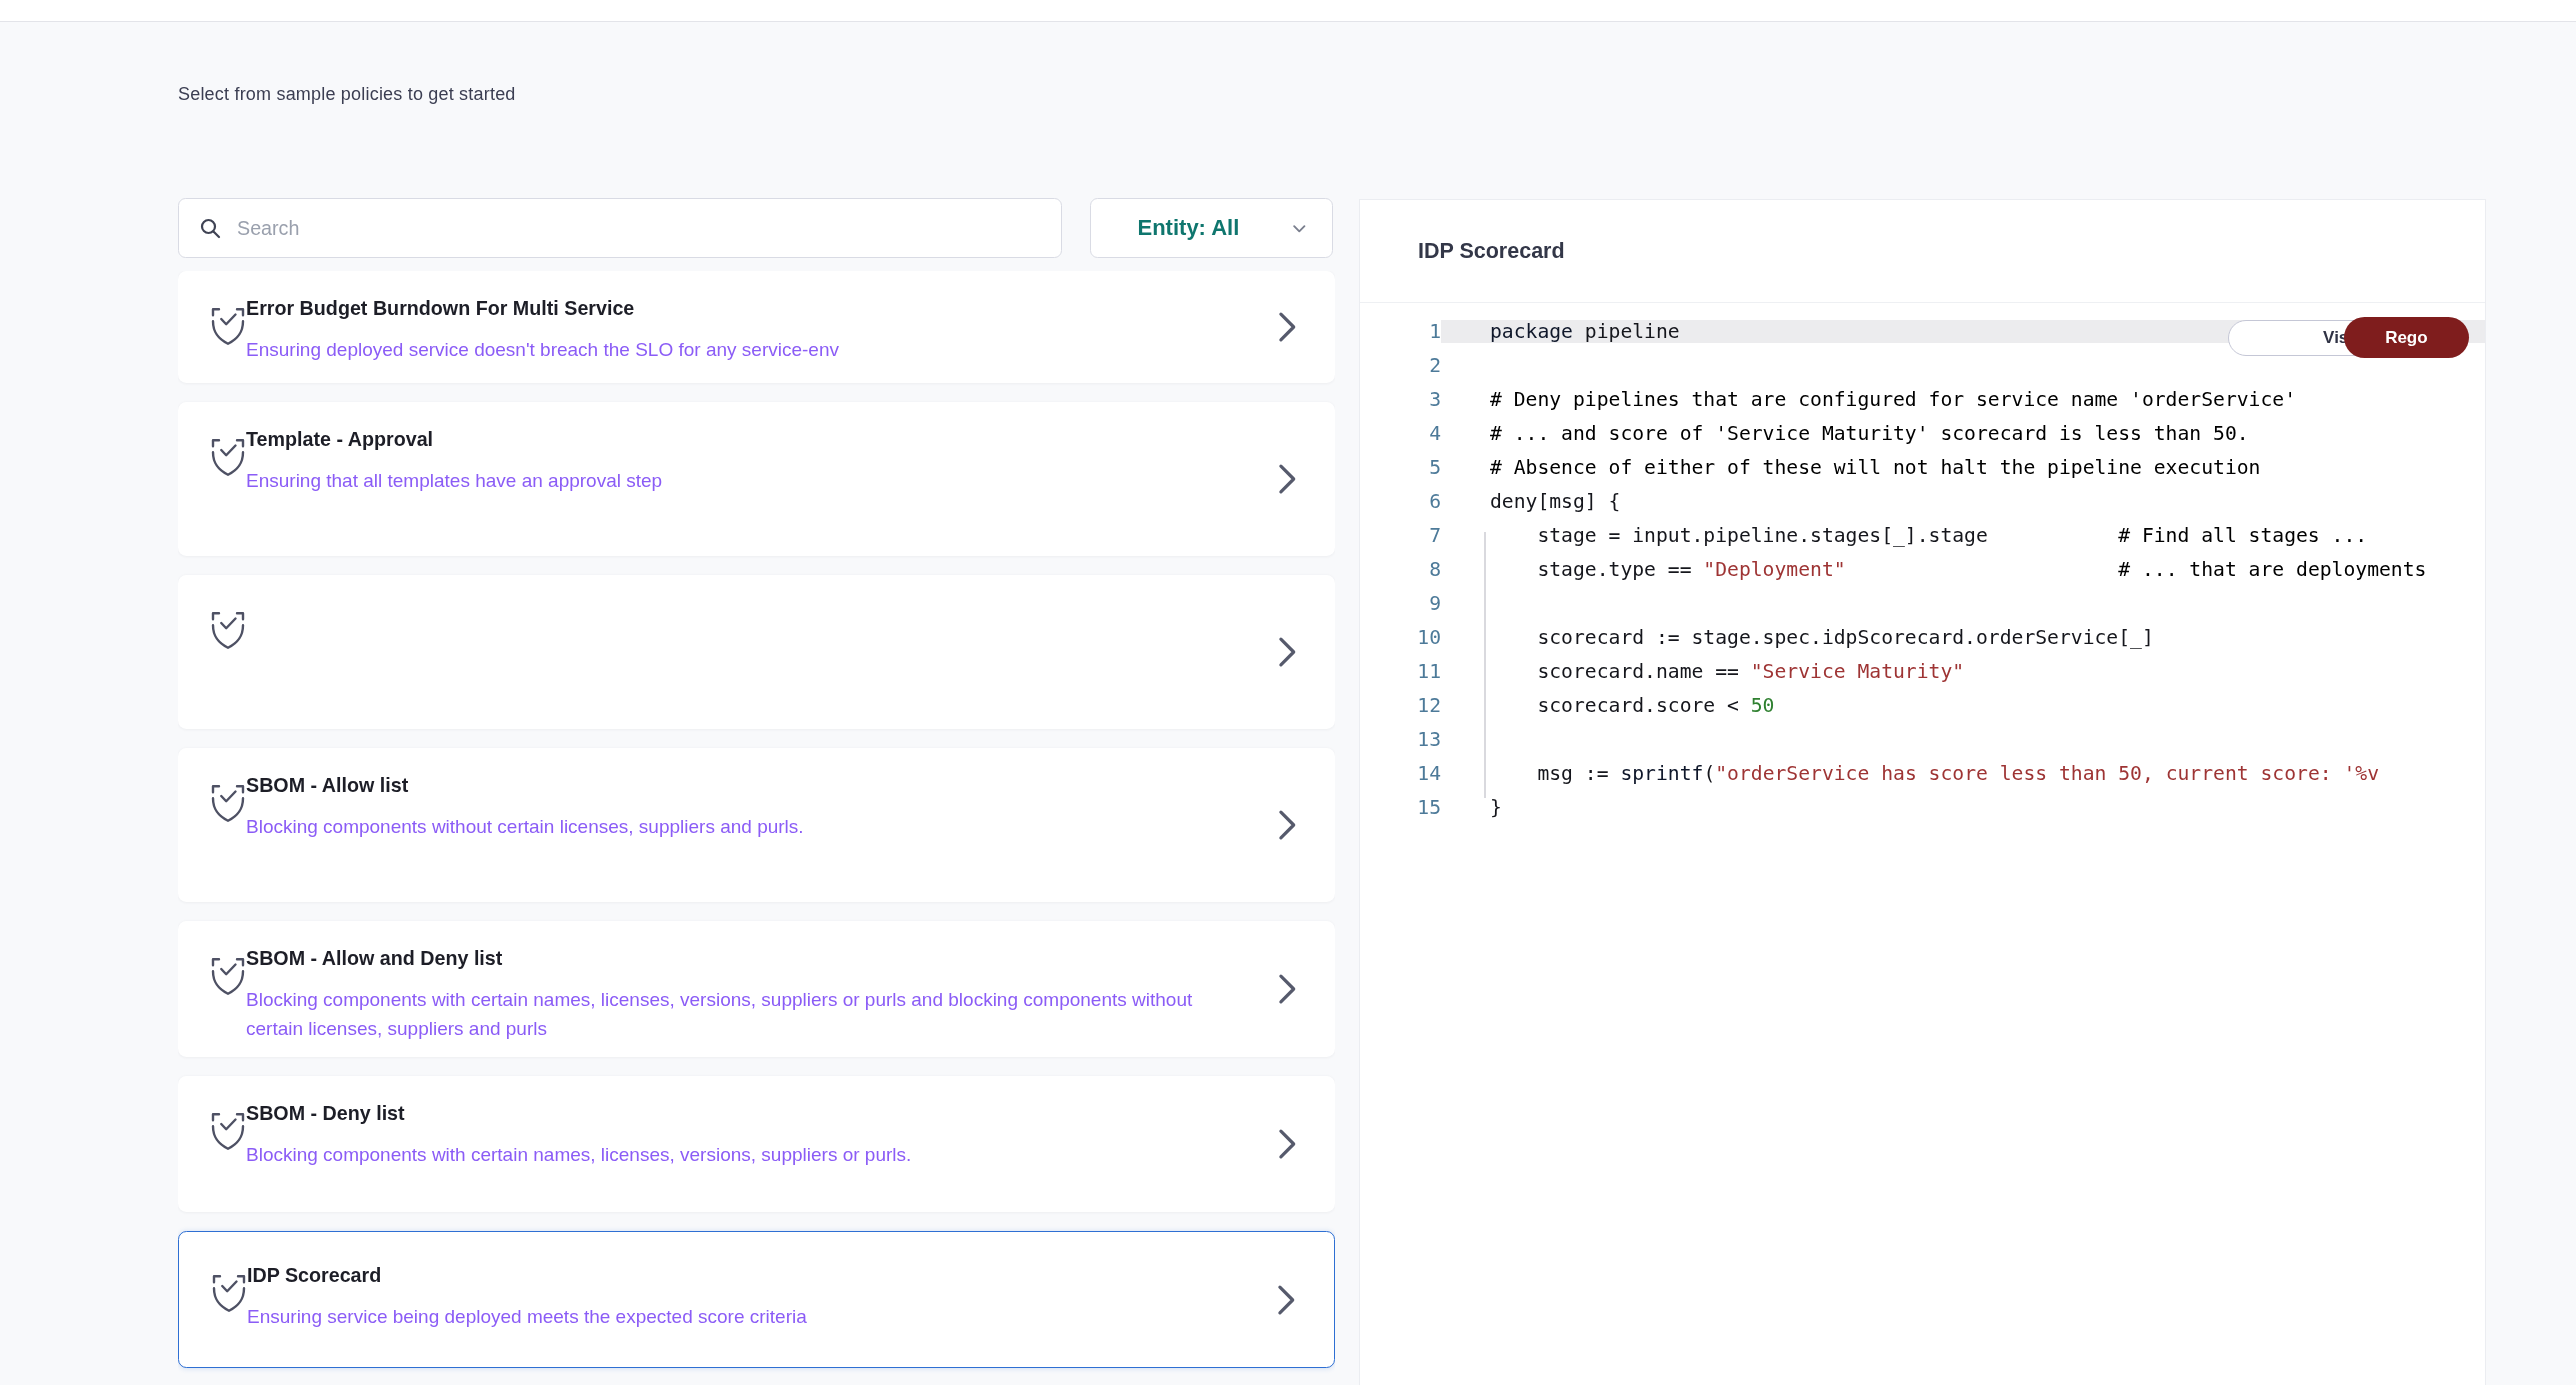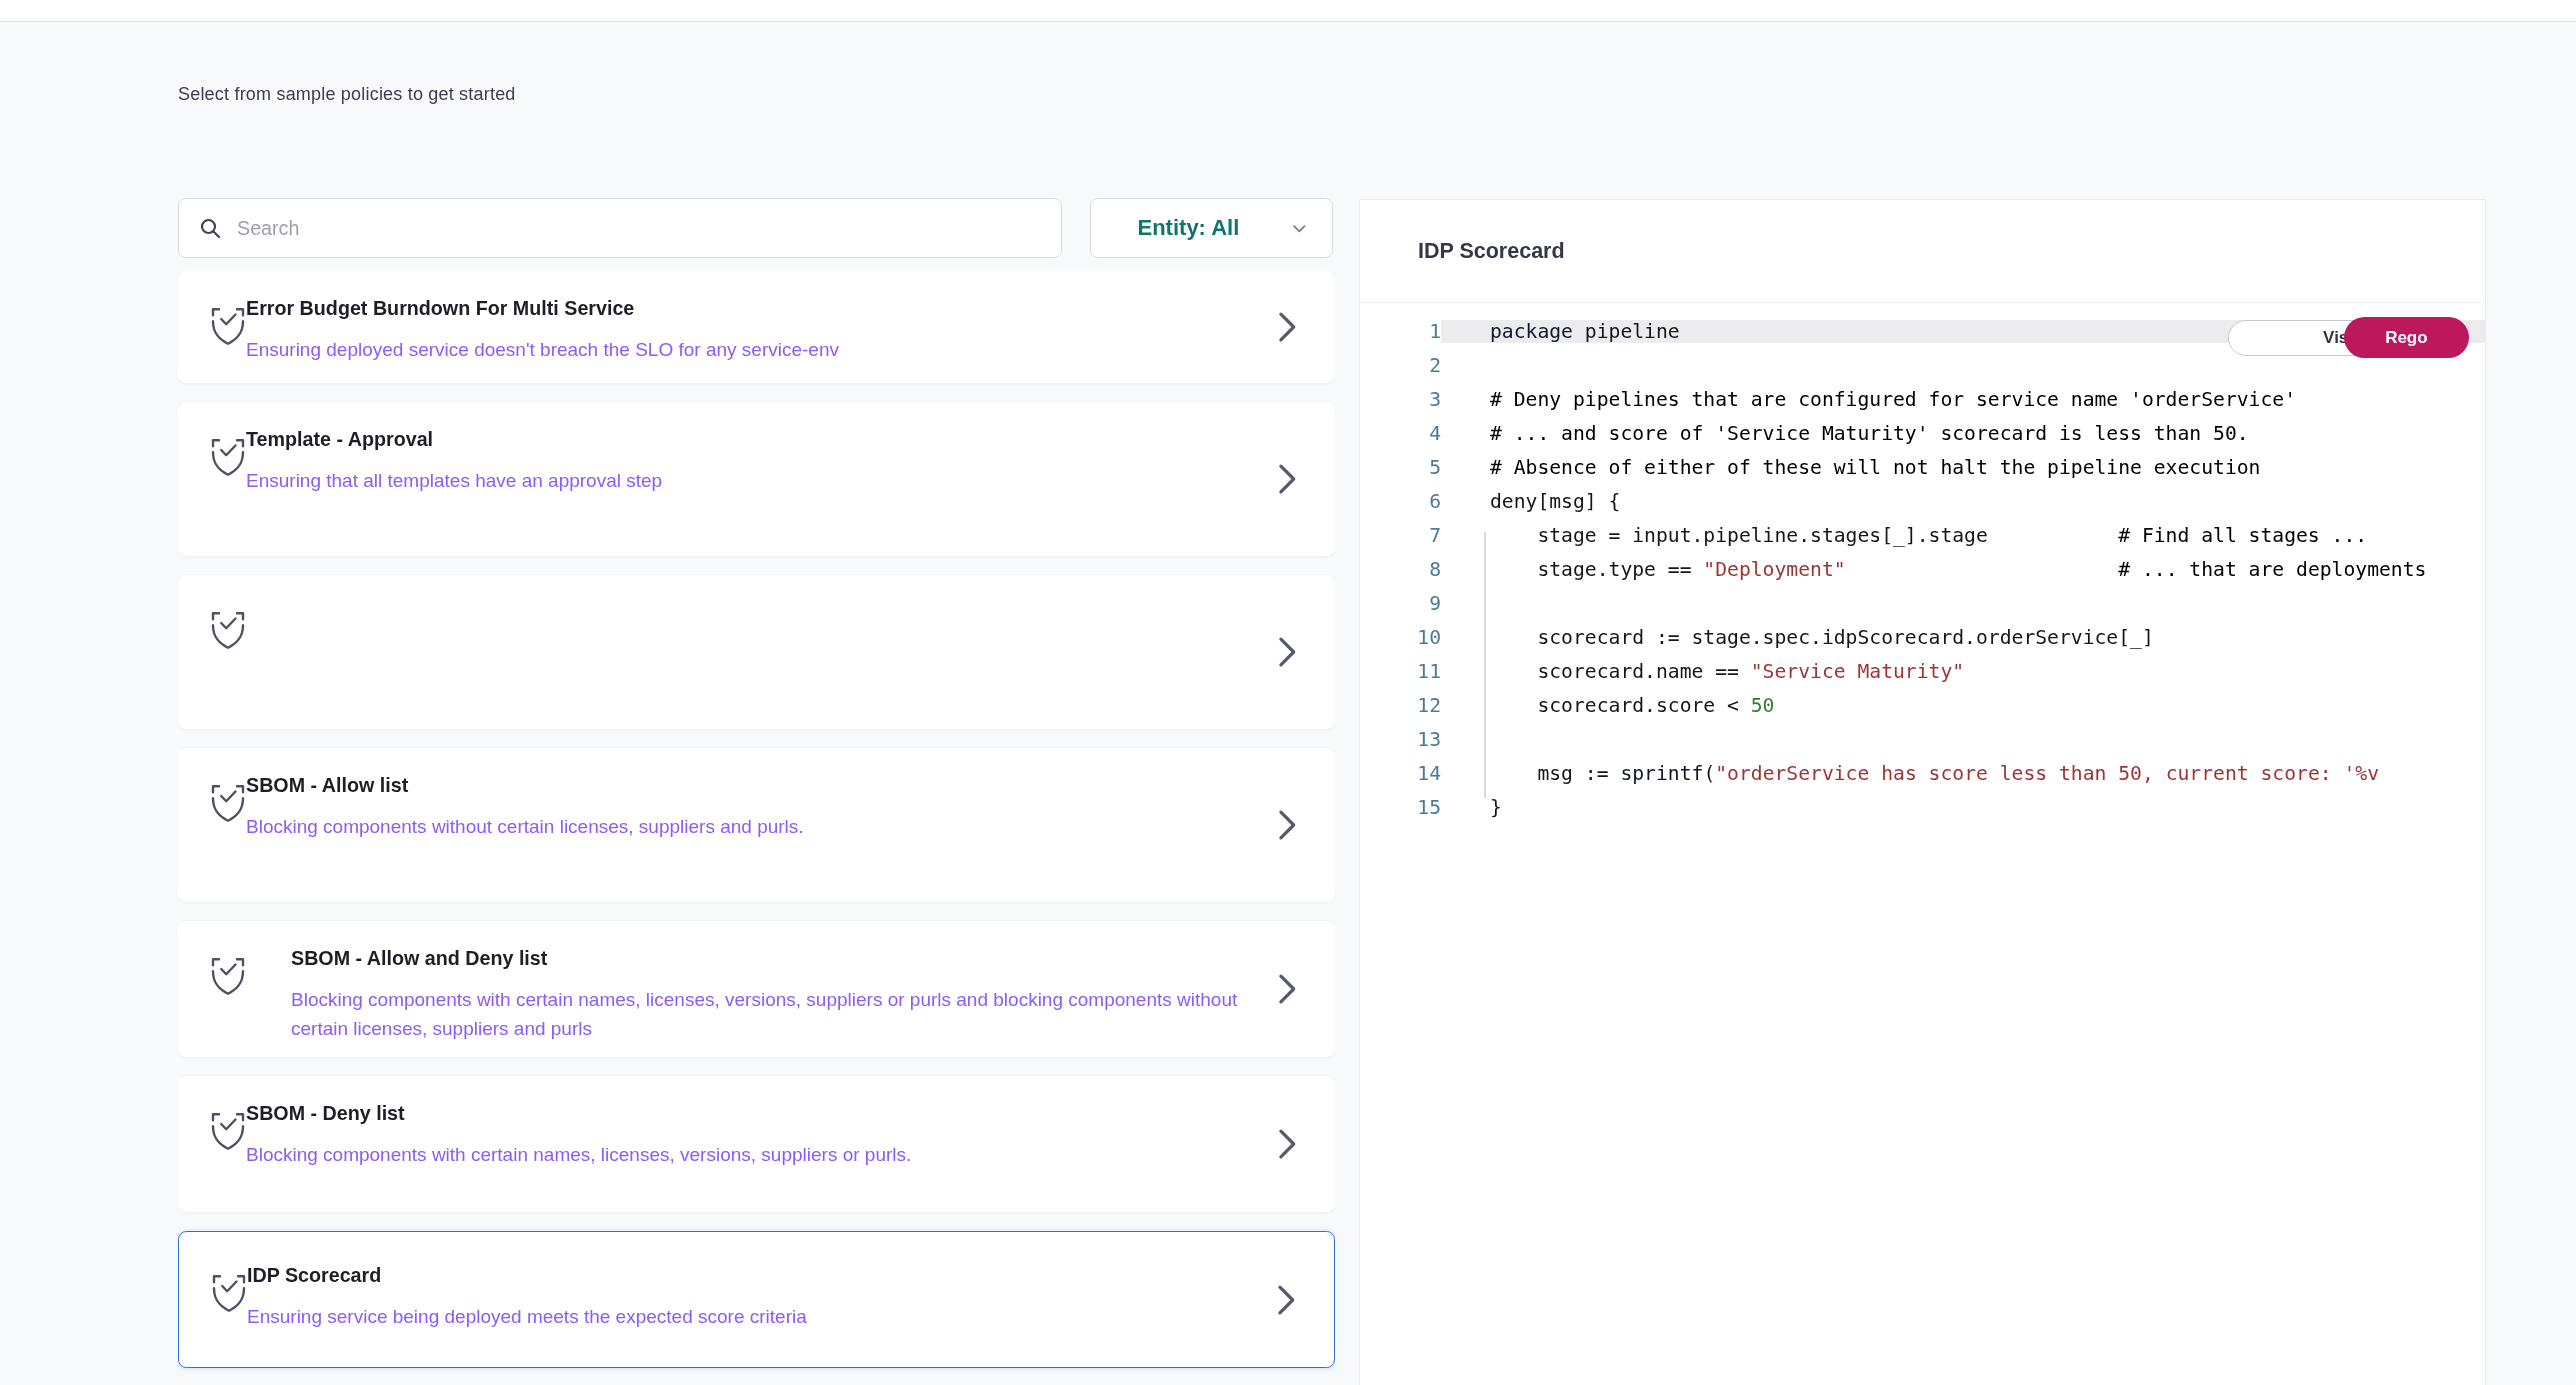--- a/index.html
+++ b/index.html
@@ -19,21 +19,21 @@
   .entity-select { position:absolute; left:1090px; top:198px; width:243px; height:60px; background:#fff; border:0.9px solid #d9dbe4; border-radius:7.5px; display:flex; align-items:center; justify-content:space-between; padding:0 22.5px; cursor:pointer; }
   .entity-label { font-size:22px; font-weight:600; color:#0f766e;margin-left:24px; }
 
   
   .list-viewport { position:absolute; left:178px; top:271px; width:1157px; height:1114px; overflow:hidden; display:flex; flex-direction:column; gap:19px; }
   .card { background:#fff; border-radius:8.4px; box-shadow:0 0.9px 2.8px rgba(40,45,60,.05); display:flex; align-items:flex-start; padding:26px 32px 0 32px; position:relative; flex:0 0 auto; cursor:pointer; }
   .card:nth-child(1){ height:112px; }
   .card:nth-child(2){ height:154px; }
   .card:nth-child(3){ height:154px; }
   .card:nth-child(4){ height:154px; }
-  .card:nth-child(5){ height:136px;gap:45px; }
+  .card:nth-child(5){ height:136px; }
   .card:nth-child(6){ height:136px; }
   .card:nth-child(7){ height:137px; padding-top:32px; }
   .card.selected { border:1.9px solid #2e6fd3; box-shadow:0 0.9px 5.6px rgba(46,111,211,.18); }
   .card .shield { margin-top:9.4px; flex:0 0 36px; }
   .card-text { flex:1; padding-right:56px; }
   .card-title { font-size:19.7px; font-weight:700; color:#1d1e27; margin-bottom:15px; }
   .card-desc { font-size:19px; color:#8b5cf6; line-height:29px; }
   .card .chev { position:absolute; right:37px; top:50%; transform:translateY(-50%); }
 
   
@@ -48,21 +48,21 @@
   .tk-kw { color:#0f172a; }
   .tk-com { color:#000000; }
   .tk-str { color:#9e3434; }
   .tk-num { color:#2f8030; }
   .tk-code { color:#15161c; }
   .indent-guide { position:absolute; left:124px; top:229px; width:1.9px; height:266px; background:#d9d9de; }
 
   
   .mode-toggle { position:absolute; top:17px; right:17px; width:240px; height:36px; border:1.9px solid #c5c7d6; border-radius:19px; background:#fff; display:flex; align-items:center; }
   .mode-visual { flex:1; text-align:center; font-size:17px; font-weight:600; color:#303345; cursor:pointer; }
-  .mode-rego { position:absolute; right:-1.9px; top:-3.7px; width:125px; height:41px; border-radius:20.6px; background:#be185d; color:#fff; font-size:17px; font-weight:700; display:flex; align-items:center; justify-content:center; cursor:pointer; }
+  .mode-rego { position:absolute; right:-1.9px; top:-3.7px; width:125px; height:41px; border-radius:20.6px; background:#7f1d1d; color:#fff; font-size:17px; font-weight:700; display:flex; align-items:center; justify-content:center; cursor:pointer; }
 
   svg { display:block; }
 </style>
 </head>
 <body>
 
 <div class="page">
   <div class="top-strip"></div>
 
   <h1 class="page-title">Select from sample policies to get started</h1>

